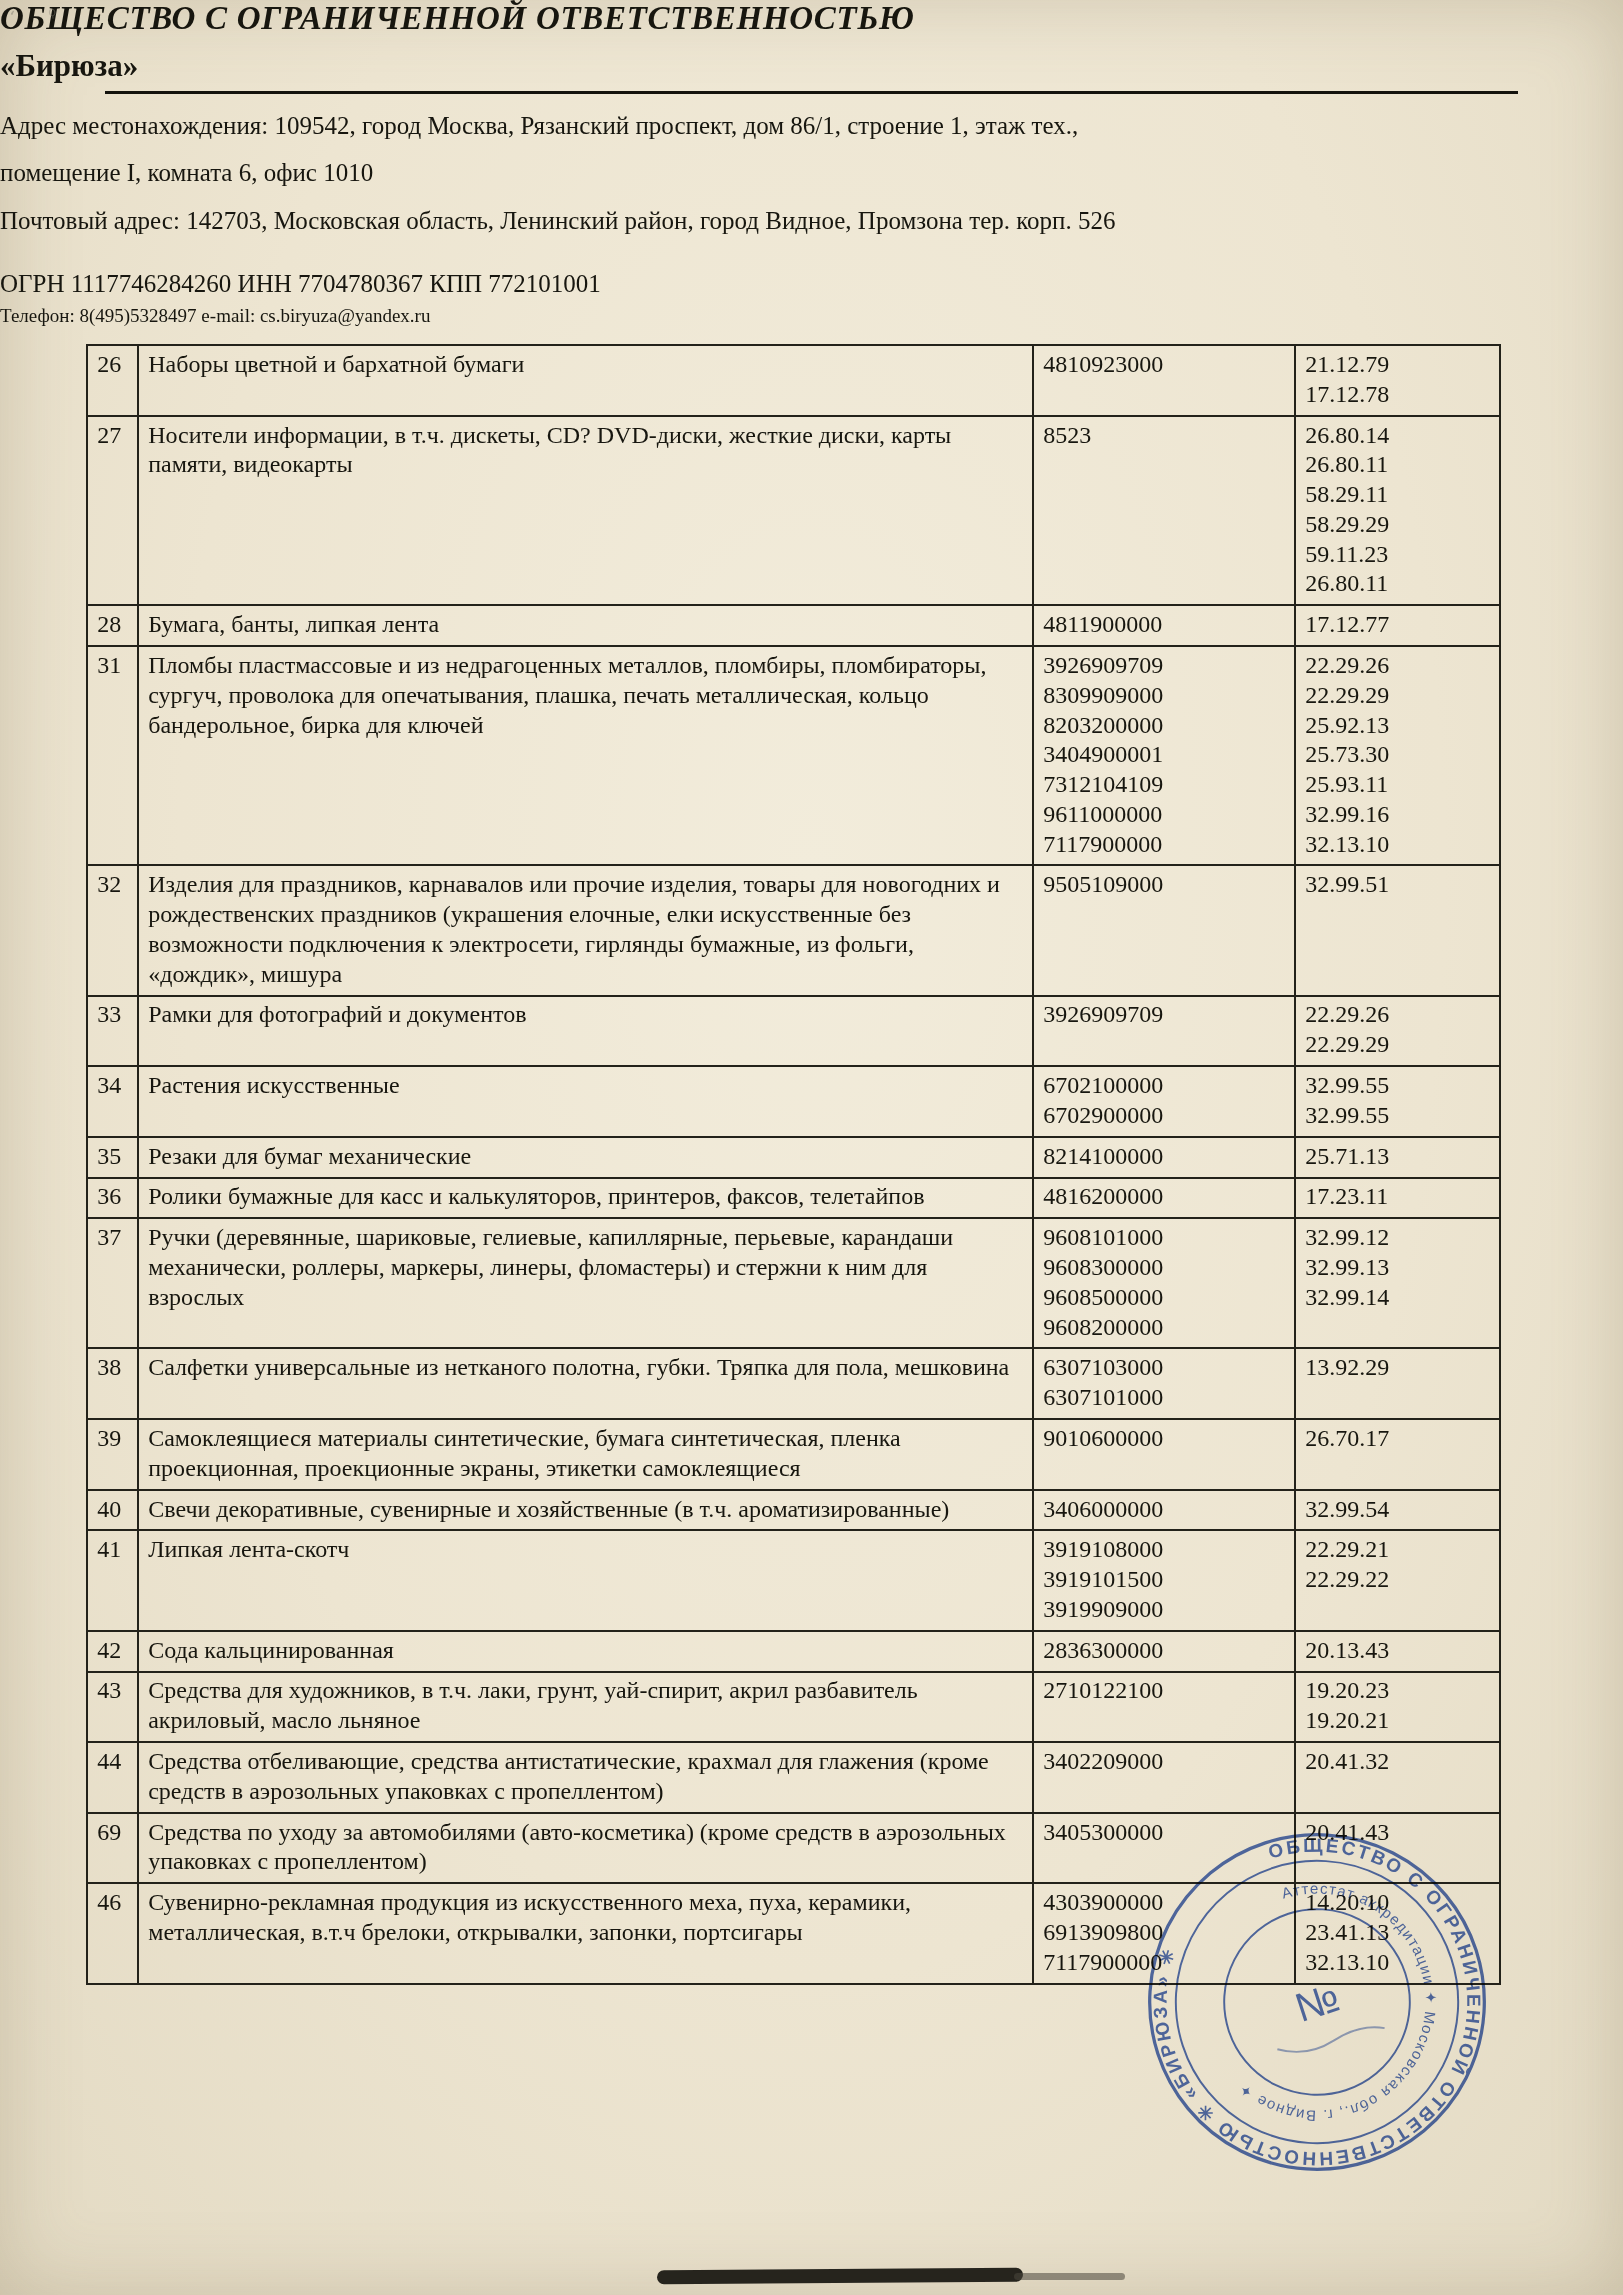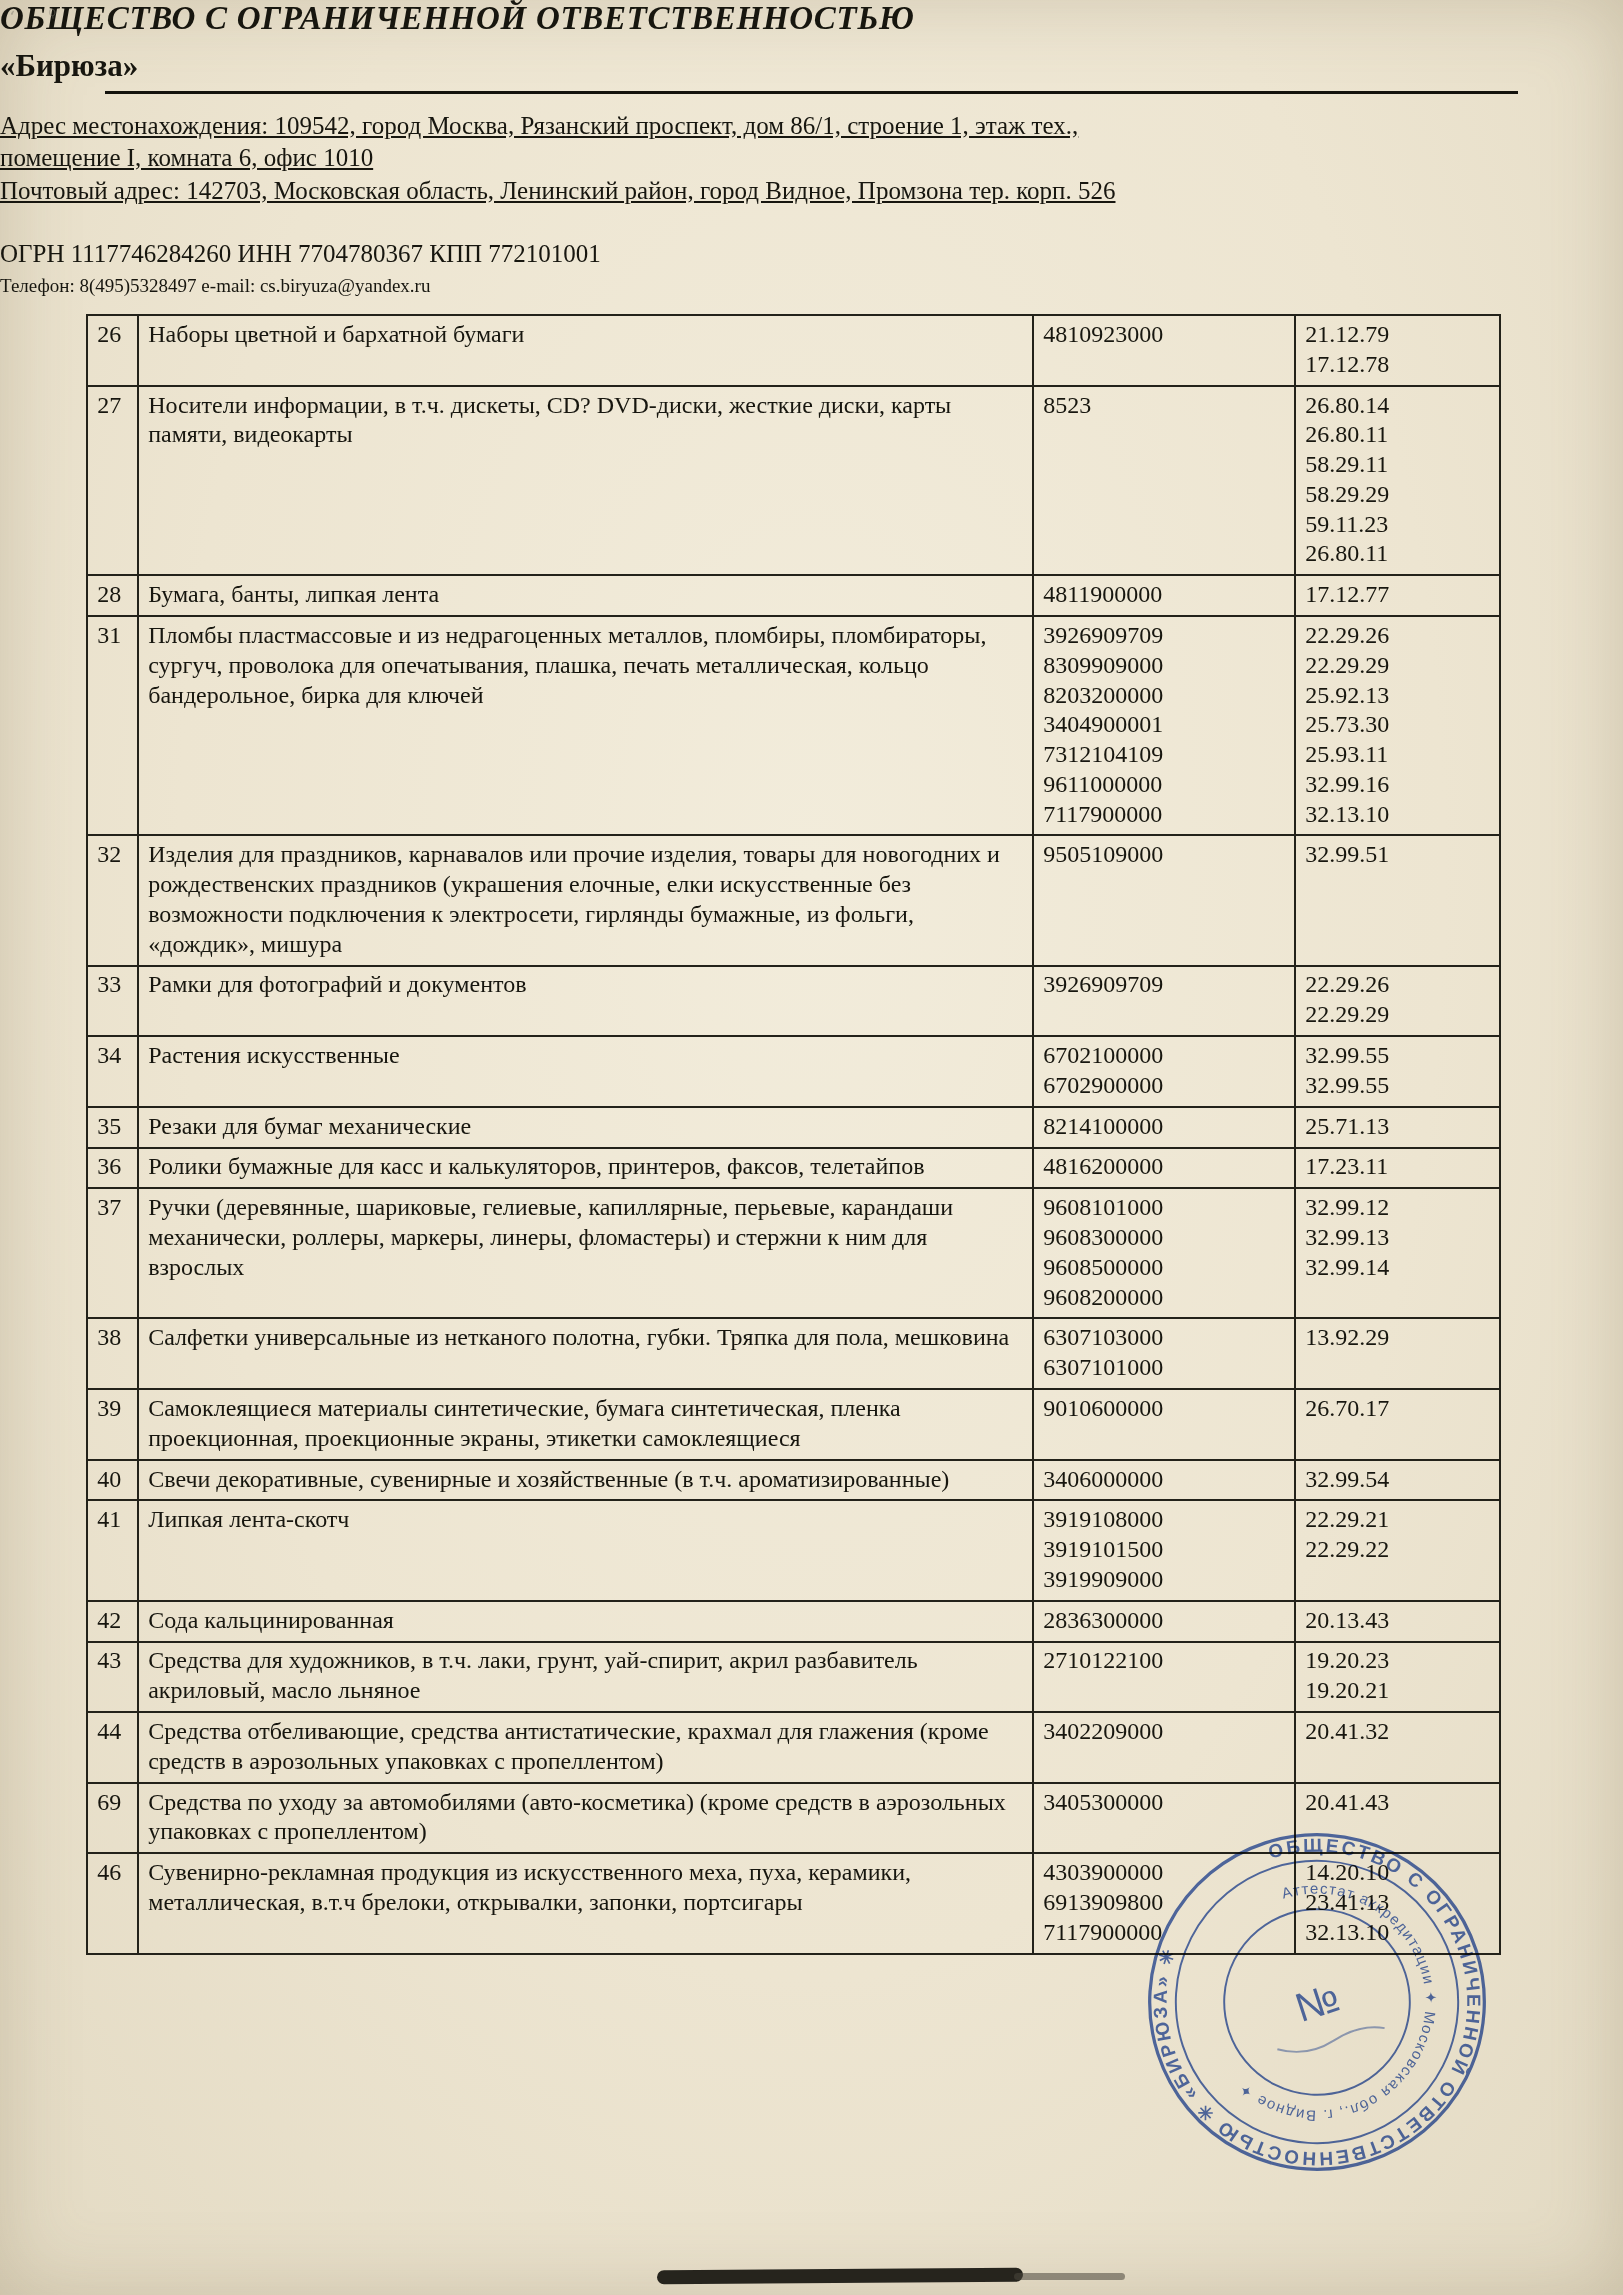--- a/index.html
+++ b/index.html
@@ -11,21 +11,21 @@
     color:#17160f;
     overflow:hidden;
     box-shadow:inset 0 0 79px rgba(120,105,70,.25);
   }
   
   .header{text-align:left;}
   .org-name{font-size:33px;font-weight:bold;font-style:italic;letter-spacing:0.7px;}
   .org-quoted{font-size:31px;font-weight:bold;margin-top:10.5px;}
   .rule{height:2.6px;background:#14130d;width:1413px;margin:7.9px auto 15.7px auto;}
   .addr{font-size:25px;line-height:1.3;}
-  .addr div{margin:0 auto;text-decoration:underline;}
+  .addr div{margin:15px auto;}
   .reg-line{font-size:25px;margin-top:33px;}
   .contact-line{font-size:19px;margin-top:7px;}
   
   table.goods{border-collapse:collapse;table-layout:fixed;width:1413px;margin:17px 0 0 86px;padding-left:44px;}
   table.goods td{
     border:2px solid #23221a;
     vertical-align:top;
     font-size:24px;line-height:1.24;
     padding:3.9px 7.9px 5.2px 9.2px;
   }

